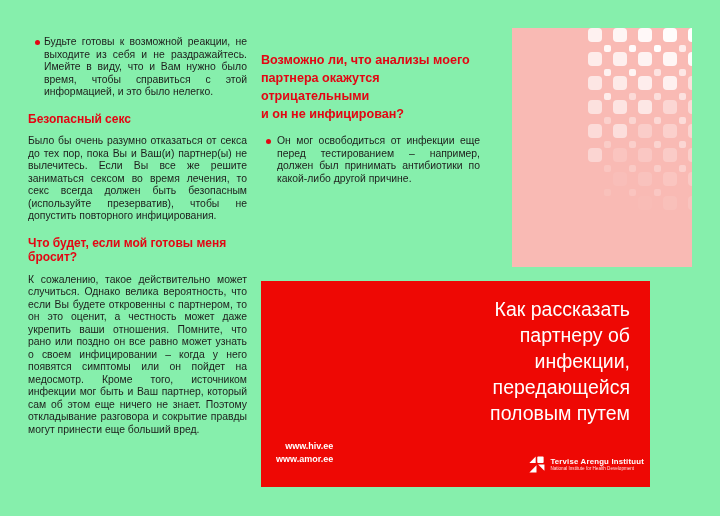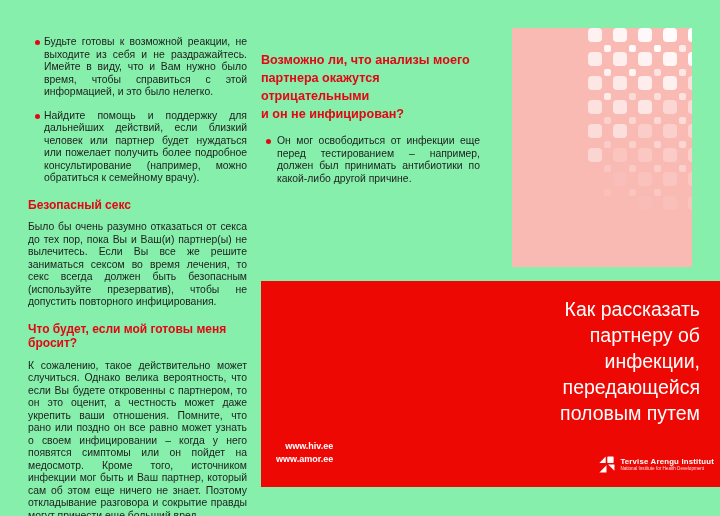--- a/index.html
+++ b/index.html
@@ -26,45 +26,41 @@
   .col-mid .dot{left:5px;}
   h3.red-h{color:var(--accent);font-size:12px;line-height:14.5px;font-weight:bold;margin:13px 0 9px;text-align:left;white-space:pre-line;}
   .col-mid h3.red-h{font-size:12.6px;line-height:18px;margin:15px 0 12px;}
   .col p{margin:0 0 10px;}
   .col-left ul.bullets{margin-bottom:2px;}
   
   .pink-panel{position:absolute;left:512px;top:28px;width:180px;height:239px;background:var(--panel-pink);overflow:hidden;}
   .mosaic{position:absolute;top:0;right:0;width:104px;height:220px;}
   .mosaic .sq{position:absolute;background:var(--white);}
   
-  .red-box{position:absolute;left:261px;top:281px;width:459px;height:206px;background:var(--panel-red);}
+  .red-box{position:absolute;left:261px;top:281px;width:389px;height:206px;background:var(--panel-red);}
   .cover-title{
     position:absolute;top:15px;right:20px;width:300px;
     color:var(--white);font-size:19.5px;line-height:26px;text-align:right;white-space:pre-line;font-weight:400;
   }
   .urls{position:absolute;left:15px;bottom:21px;color:var(--white);font-size:9px;line-height:13px;font-weight:bold;text-align:right;}
   .logo{position:absolute;right:6px;bottom:13px;display:flex;align-items:center;gap:4px;color:var(--white);}
   .logo svg{display:block;}
   .logo-name{font-size:7.8px;font-weight:bold;line-height:9px;letter-spacing:.2px;}
   .logo-sub{font-size:4.6px;line-height:6px;opacity:.85;}
 </style>
 </head>
 <body>
 
 <div class="page">
 
   <div class="col col-left">
     <ul class="bullets">
       <li>
         <span class="dot"></span>
         <span>Будьте готовы к возможной реакции, не выходите из себя и не раздражайтесь. Имейте в виду, что и Вам нужно было время, чтобы справиться с этой информацией, и это было нелегко.</span>
-      </li>
-      <li>
-        <span class="dot"></span>
-        <span>Найдите помощь и поддержку для дальнейших действий, если близкий человек или партнер будет нуждаться или пожелает получить более подробное консультирование (например, можно обратиться к семейному врачу).</span>
       </li>
     </ul>
     <h3 class="red-h">Безопасный секс</h3>
     <p>Было бы очень разумно отказаться от секса до тех пор, пока Вы и Ваш(и) партнер(ы) не вылечитесь. Если Вы все же решите заниматься сексом во время лечения, то секс всегда должен быть безопасным (используйте презерватив), чтобы не допустить повторного инфицирования.</p>
     <h3 class="red-h">Что будет, если мой готовы меня
 бросит?</h3>
     <p>К сожалению, такое действительно может случиться. Однако велика вероятность, что если Вы будете откровенны с партнером, то он это оценит, а честность может даже укрепить ваши отношения. Помните, что рано или поздно он все равно может узнать о своем инфицировании – когда у него появятся симптомы или он пойдет на медосмотр. Кроме того, источником инфекции мог быть и Ваш партнер, который сам об этом еще ничего не знает. Поэтому откладывание разговора и сокрытие правды могут принести еще больший вред.</p>
   </div>
 
   <div class="col col-mid">

